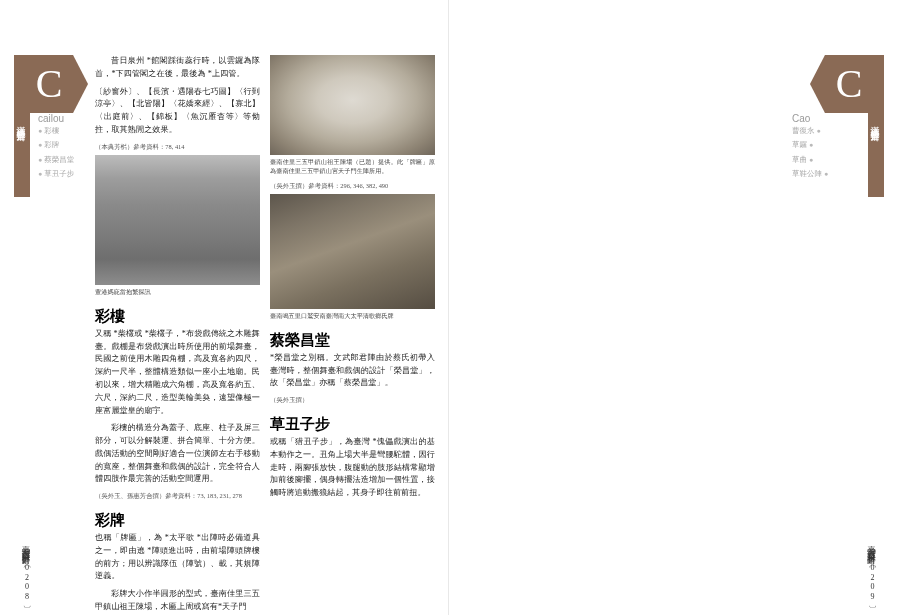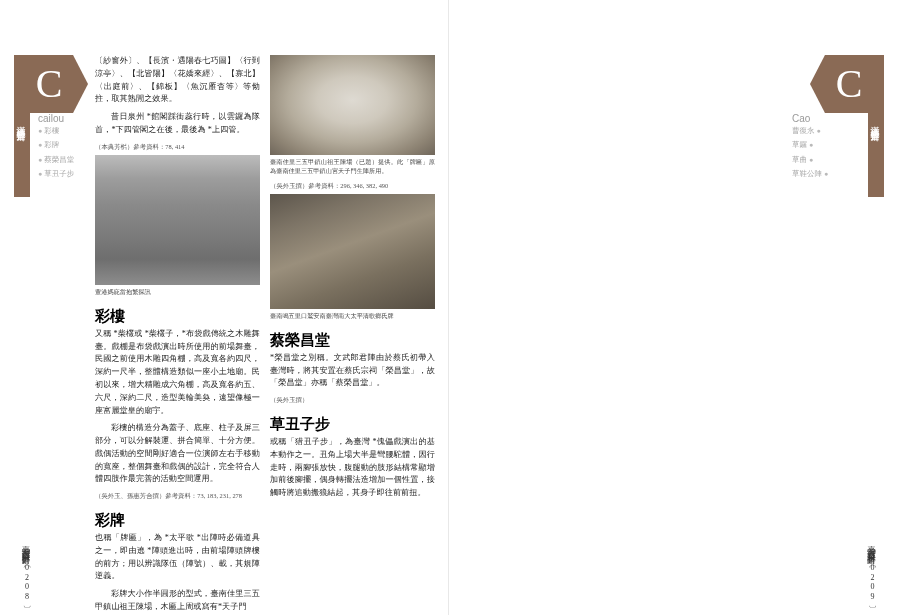--- a/index.html
+++ b/index.html
@@ -131,22 +131,22 @@
         <div class="tab-entry"><span class="dot">●</span><span>彩樓</span></div>
         <div class="tab-entry"><span class="dot">●</span><span>彩牌</span></div>
         <div class="tab-entry"><span class="dot">●</span><span>蔡榮昌堂</span></div>
         <div class="tab-entry"><span class="dot">●</span><span>草丑子步</span></div>
       </div>
     </div>
 
     <div class="cols cols-left">
 
       <div class="col">
+        <div class="para indent">昔日泉州 *館閣踩街蕊行時，以雲鑼為隊首，*下四管閣之在後，最後為 *上四管。</div>
         <div class="para">〔紗窗外〕、【長濱・遇陽春七巧圖】〈行到涼亭〉、【北皆陽】〈花嬌來經〉、【寡北】〈出庭前〉、【錦板】〈魚沉雁杳等〉等㑃拄，取其熟閒之效果。</div>
-        <div class="para indent">昔日泉州 *館閣踩街蕊行時，以雲鑼為隊首，*下四管閣之在後，最後為 *上四管。</div>
         <div class="src">（本典芳㭊）參考資料：78, 414</div>
 
         <div class="fig">
           <div class="fig-img" style="height:130px;background:
               linear-gradient(180deg,#bcbcbc 0%,#9d9d9d 18%,#8a8a8a 38%,#7b7b7b 62%,#6e6e6e 80%,#8d8d8d 100%);"></div>
           <div class="cap">豊港媽庇當抱繁探訊</div>
         </div>
 
         <div class="h-entry">彩樓</div>
         <div class="para">又稱 *柴欉或 *柴欉子，*布袋戲傳統之木雕舞臺。戲棚是布袋戲演出時所使用的前場舞臺，民國之前使用木雕四角棚，高及寬各約四尺，深約一尺半，整體構造類似一座小土地廟。民初以來，增大精雕成六角棚，高及寬各約五、六尺，深約二尺，造型美輪美奐，遠望像極一座富麗堂皇的廟宇。</div>
@@ -167,21 +167,21 @@
 
         <div class="src">（吳外玉撰）參考資料：296, 346, 382, 490</div>
 
         <div class="fig">
           <div class="fig-img" style="height:115px;background:
               linear-gradient(160deg,#5d564c 0%,#7d7466 22%,#9a8f7c 45%,#7a705f 68%,#554d42 100%);"></div>
           <div class="cap">臺南鳴五里口鷲安南臺灣南大太平清歌鄉氏牌</div>
         </div>
 
         <div class="h-entry">蔡榮昌堂</div>
-        <div class="para">*榮昌堂之別稱。文武郎君陣由於蔡氏初帶入臺灣時，將其安置在蔡氏宗祠「榮昌堂」，故「榮昌堂」亦稱「蔡榮昌堂」。</div>
+        <div class="para">*榮昌堂之別稱。文武郎君陣由於蔡氏初帶入臺灣時，整個舞臺和戲偶的設計「榮昌堂」，故「榮昌堂」亦稱「蔡榮昌堂」。</div>
         <div class="src">（吳外玉撰）</div>
 
         <div class="h-entry">草丑子步</div>
         <div class="para">或稱「猎丑子步」，為臺灣 *傀儡戲演出的基本動作之一。丑角上場大半是彎腰駝體，因行走時，兩腳張放快，腹腿動的肢形結構常顯增加前後腳擺，偶身轉擺法造增加一個性置，接觸時將追動搬狼結起，其身子即往前前扭。</div>
       </div>
     </div>
 
     <div class="footer footer-left">
       <span>臺灣音樂百科辭書</span>
       <span class="pg">〔0208〕</span>

